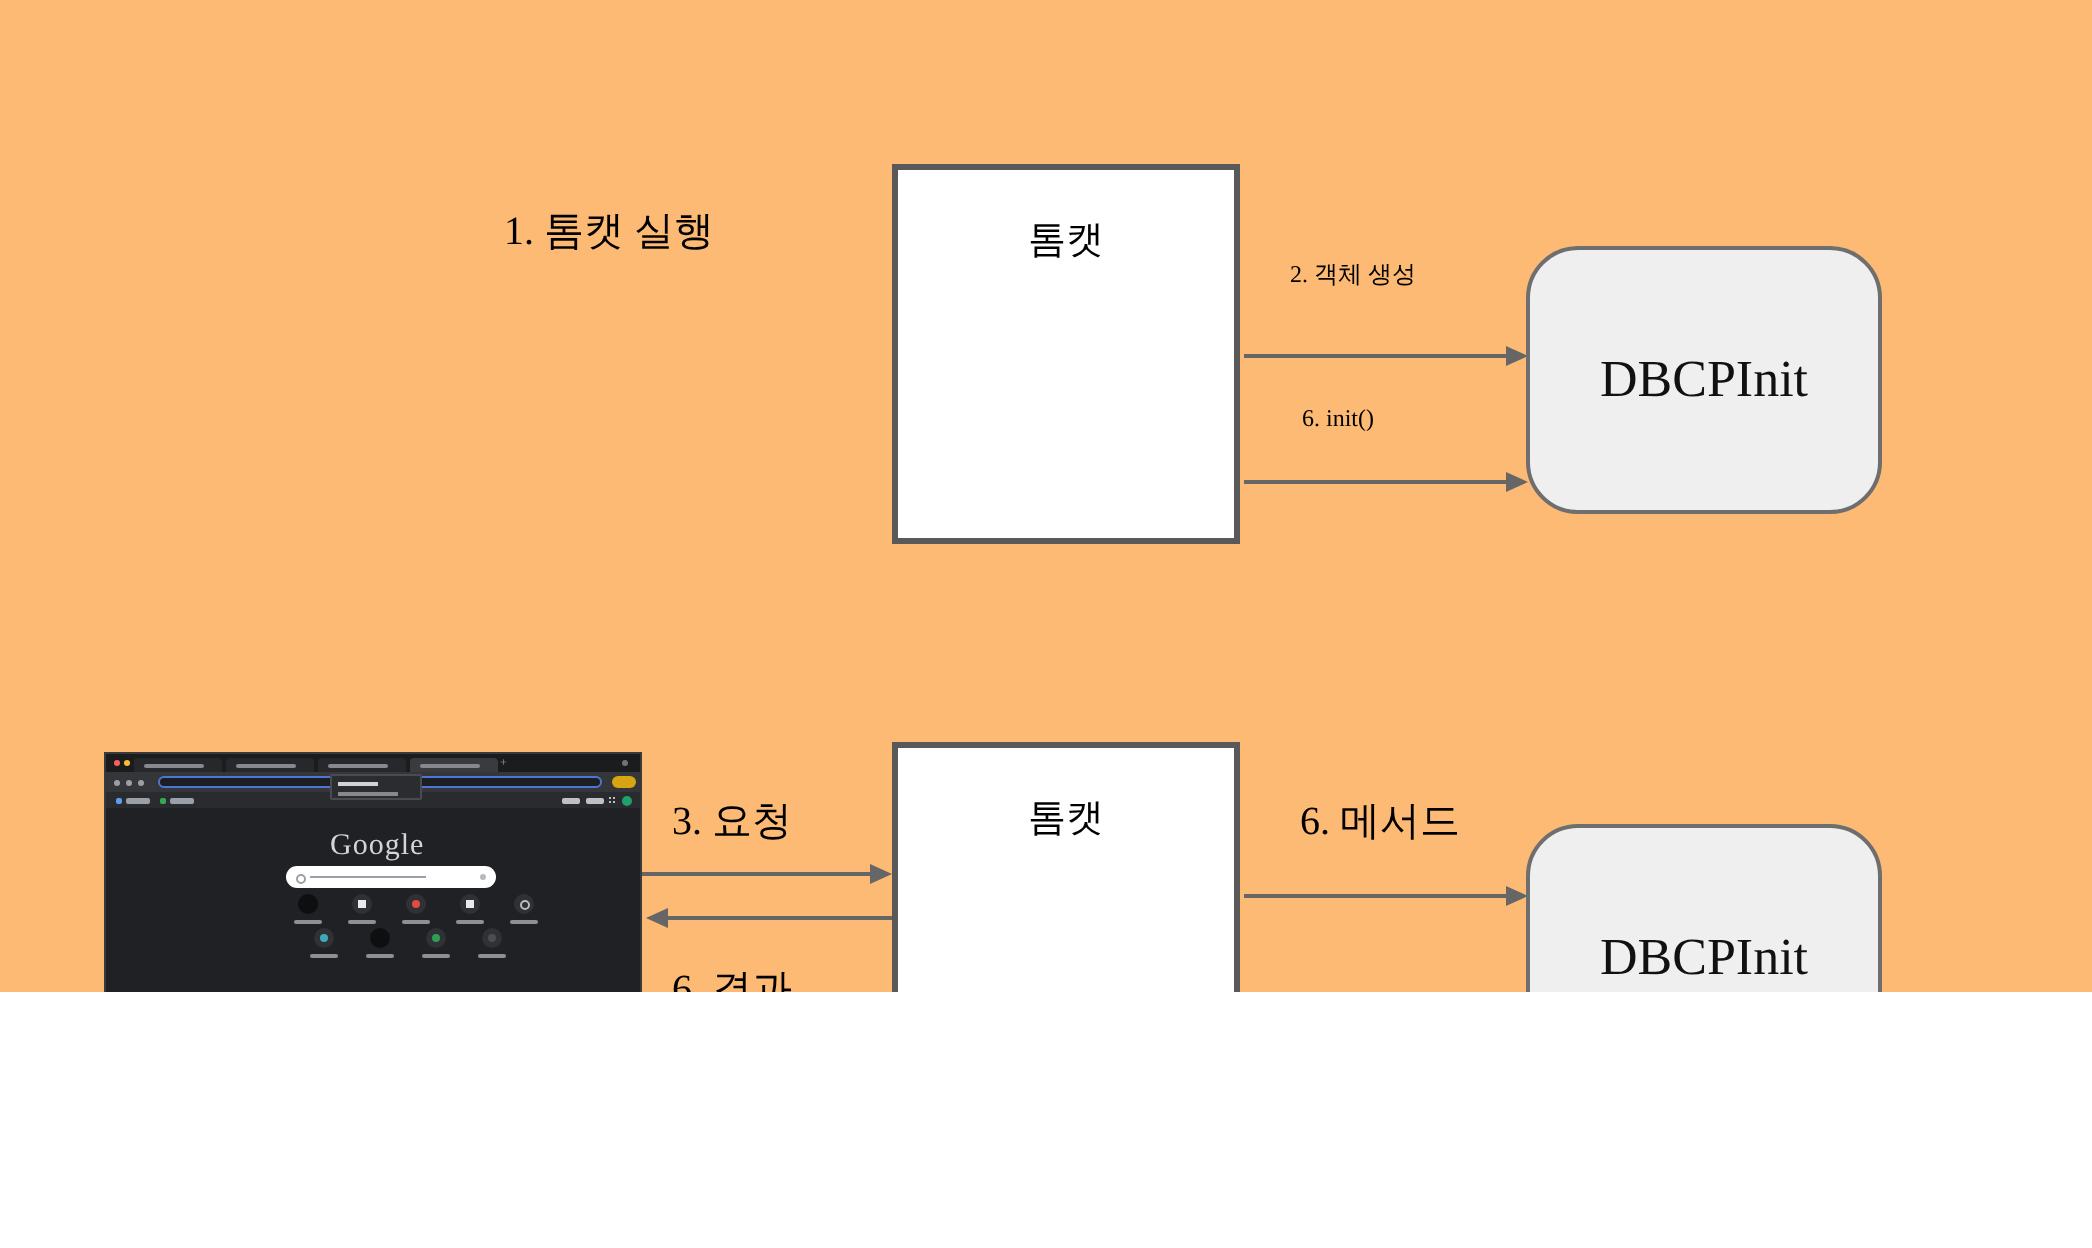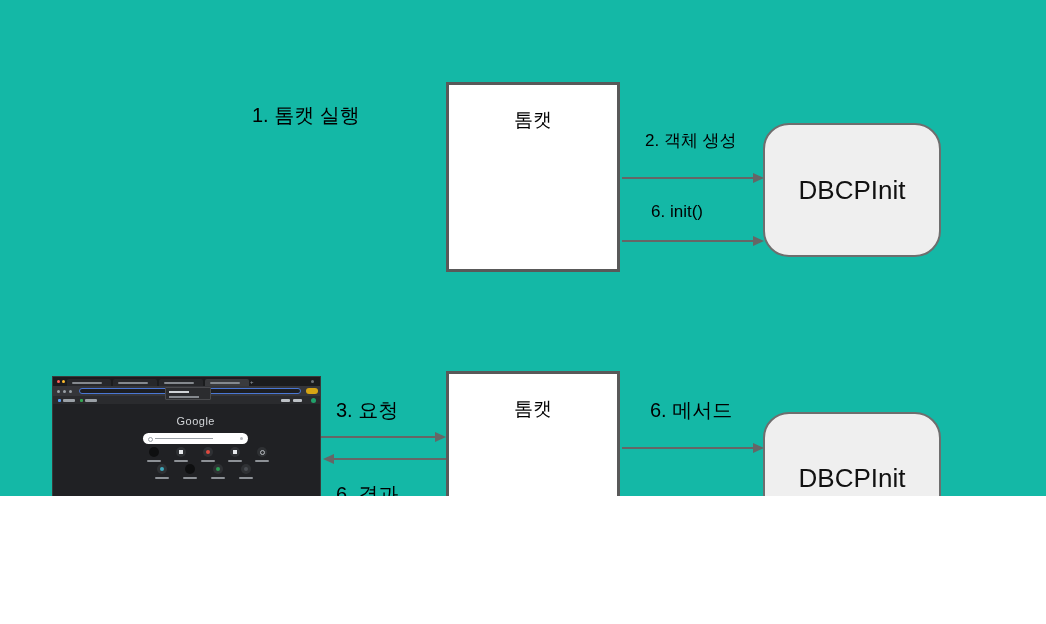--- a/index.html
+++ b/index.html
@@ -1,26 +1,26 @@
 <!DOCTYPE html>
 <html><head>
 <meta charset="utf-8">
 <style>
   html,body{margin:0;padding:0;}
   .canvas{
-    position:relative;width:1046px;height:496px;background:#14b8a6;overflow:hidden;
-    font-family:Liberation Sans, sans-serif;color:#000;
+    position:relative;width:1046px;height:496px;background:#fdba74;overflow:hidden;
+    font-family:Liberation Serif, serif;color:#000;
   }
   
   .sq-box{position:absolute;background:#fff;border:3px solid #595959;box-sizing:border-box;}
   .sq-box .box-title{display:block;text-align:center;margin-top:22px;font-size:19px;color:#000;}
   .round-box{position:absolute;background:#efefef;border:2px solid #6e6e6e;border-radius:26px;
     box-sizing:border-box;display:flex;align-items:center;justify-content:center;font-size:26px;color:#111;}
   .flow-label{position:absolute;font-size:20px;color:#000;white-space:nowrap;}
-  .flow-label.sm{font-size:17px;}
+  .flow-label.sm{font-size:12px;}
   .arrow{position:absolute;height:2px;background:#666;}
   .ah{position:absolute;width:0;height:0;top:-4px;}
   .ah-r{right:-11px;border-left:11px solid #666;border-top:5px solid transparent;border-bottom:5px solid transparent;}
   .ah-l{left:-11px;border-right:11px solid #666;border-top:5px solid transparent;border-bottom:5px solid transparent;}
 
   
   .browser{position:absolute;left:53px;top:377px;width:267px;height:156px;background:#202124;overflow:hidden;box-shadow:0 0 0 1px #3a3a3a;}
   .b-abs{position:absolute;box-sizing:border-box;}
   .tabstrip{left:0;top:0;width:267px;height:9px;background:#1b1c1e;}
   .tl-dot{position:absolute;top:3px;width:3px;height:3px;border-radius:50%;}
@@ -40,22 +40,22 @@
   .tooltip .t2{position:absolute;left:3px;top:7.5px;width:30px;height:2px;background:#85898e;}
   .content{left:0;top:27px;width:267px;height:117px;background:#202124;}
   .linkbar{position:absolute;top:22px;height:2.5px;width:9px;background:#bdc1c6;border-radius:1px;}
   .grid-icon{position:absolute;top:21px;width:4px;height:4px;
     background:
       radial-gradient(circle at 1px 1px,#bdc1c6 .6px,transparent .7px),
       radial-gradient(circle at 3px 1px,#bdc1c6 .6px,transparent .7px),
       radial-gradient(circle at 1px 3px,#bdc1c6 .6px,transparent .7px),
       radial-gradient(circle at 3px 3px,#bdc1c6 .6px,transparent .7px);}
   .avatar{position:absolute;top:20.5px;width:5px;height:5px;border-radius:50%;}
-  .glogo{position:absolute;left:102px;top:38px;width:60px;text-align:right;
-    font-size:11px;letter-spacing:.5px;color:#d3d6d9;font-weight:400;}
+  .glogo{position:absolute;left:112px;top:38px;width:60px;text-align:left;
+    font-size:15px;letter-spacing:.5px;color:#d3d6d9;font-weight:400;}
   .searchbar{left:90px;top:56px;width:105px;height:11px;background:#ffffff;border-radius:6px;}
   .sb-mag{position:absolute;left:5px;top:3.5px;width:3px;height:3px;border:1px solid #9aa0a6;border-radius:50%;}
   .sb-text{position:absolute;left:12px;top:4.5px;width:58px;height:1.8px;background:#9aa0a6;}
   .sb-ric{position:absolute;right:5px;top:3.5px;width:3px;height:3px;border-radius:50%;background:#b6babf;}
   .tile{position:absolute;width:10px;height:10px;border-radius:50%;}
   .tile .g-square{position:absolute;left:3px;top:3px;width:4px;height:4px;}
   .tile .g-dot{position:absolute;left:3px;top:3px;width:4px;height:4px;border-radius:50%;}
   .tile .g-ring{position:absolute;left:2.5px;top:2.5px;width:3.6px;height:3.6px;border-radius:50%;border:.8px solid;}
   .tile-label{position:absolute;height:2px;width:14px;background:#8d9196;border-radius:1px;}
   .customize{left:215px;top:134px;width:47px;height:8px;background:#2e3033;border-radius:4px;}

